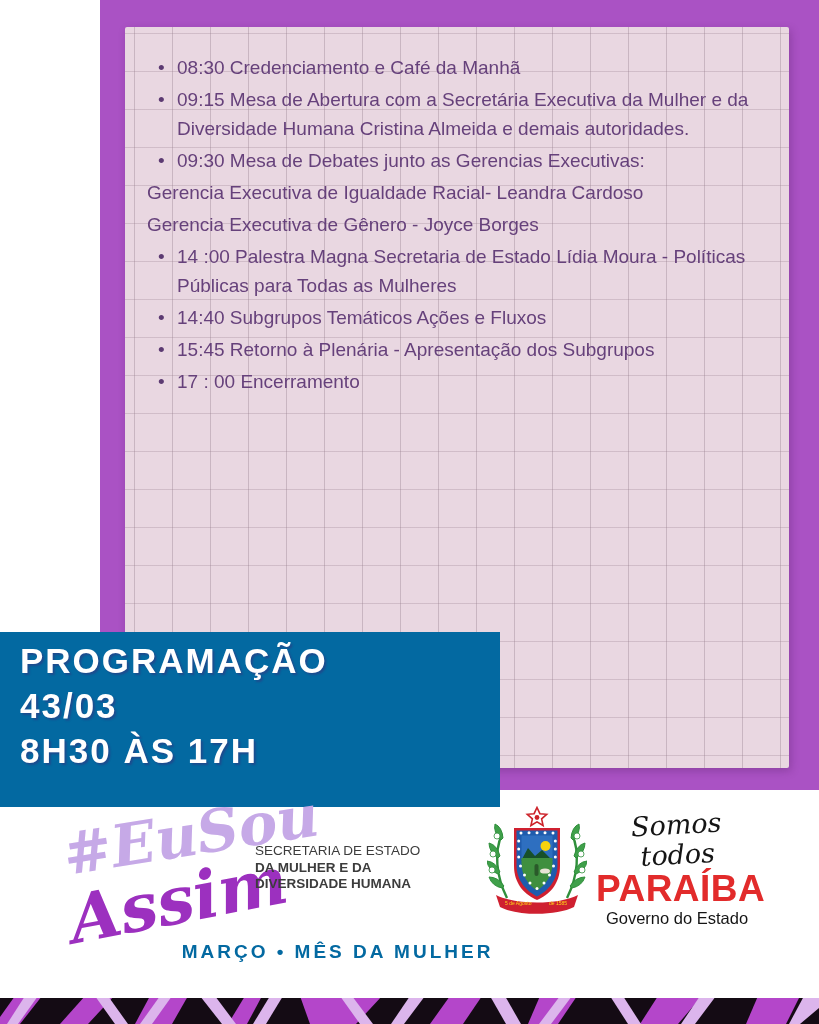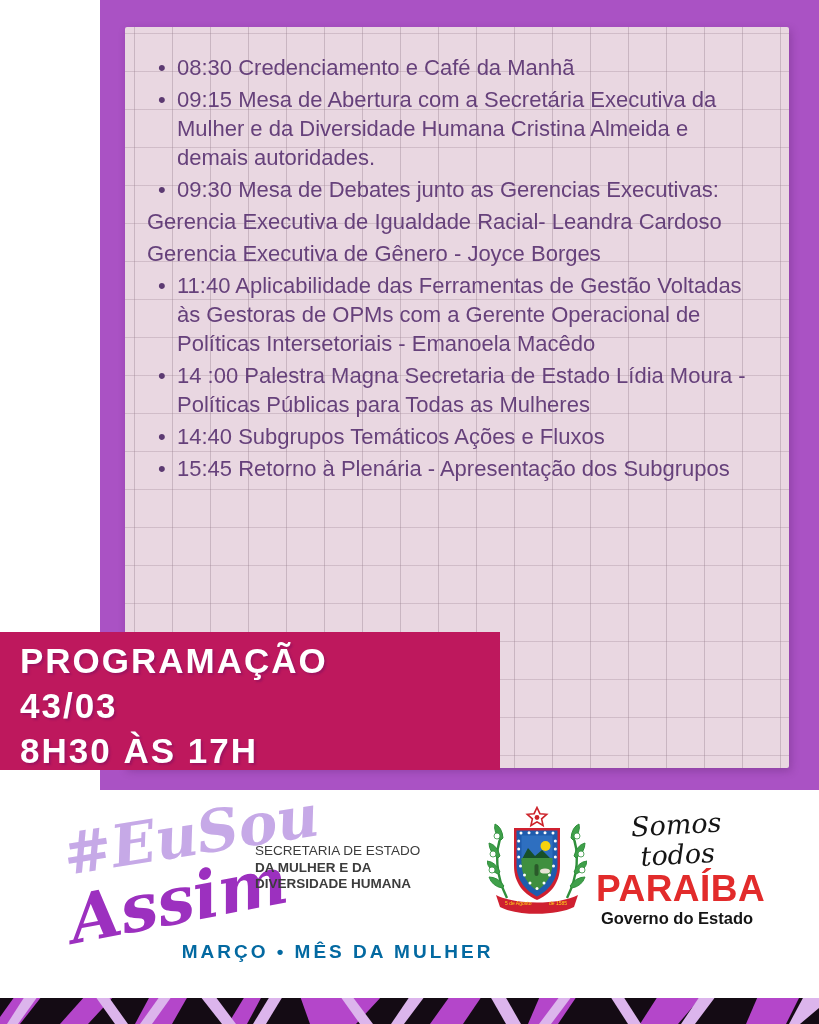--- a/index.html
+++ b/index.html
@@ -12,27 +12,27 @@
   
   .paper{position:absolute;left:125px;top:27px;width:664px;height:741px;
          background-color:#e9d7e1;
          background-image:
            linear-gradient(to right, rgba(150,128,143,.38) 1px, transparent 1px),
            linear-gradient(to bottom, rgba(150,128,143,.30) 1px, transparent 1px);
          background-size:38px 38px;background-position:9px 6px;
          box-shadow:2px 3px 9px rgba(70,20,80,.28);border-radius:2px;}
 
   .schedule{position:absolute;left:22px;top:26px;width:616px;
-            color:#66417b;font-size:22px;line-height:29px;}
+            color:#66417b;font-size:19px;line-height:29px;}
   .item{margin-bottom:3px;}
   .item.b{position:relative;padding-left:30px;}
   .item.b::before{content:"•";position:absolute;left:11px;top:0;color:#5c3a72;}
 
   
-  .banner{position:absolute;left:0;top:632px;width:500px;height:138px;background:#be185d;
+  .banner{position:absolute;left:0;top:632px;width:500px;height:175px;background:#0369a1;
           color:#ffffff;padding:6px 0 0 20px;box-sizing:border-box;}
   .banner div{font-weight:800;font-size:35px;line-height:45px;letter-spacing:2px;
               text-shadow:2px 2px 2px rgba(90,10,100,.30);}
 
   
   .campaign-logo{position:absolute;left:40px;top:795px;width:250px;height:190px;}
   .eusou{position:absolute;left:22px;top:6px;font-family:"DejaVu Serif",serif;font-style:italic;
          font-weight:bold;font-size:58px;color:#c6a9e7;transform:rotate(-9deg);white-space:nowrap;}
   .assim{position:absolute;left:28px;top:66px;font-family:"DejaVu Serif",serif;font-style:italic;
          font-weight:bold;font-size:66px;color:#9c30bf;transform:rotate(-11deg);white-space:nowrap;}
@@ -41,45 +41,45 @@
                color:#3c3c3c;font-size:13.5px;line-height:16.5px;}
   .secretariat .l1{font-weight:400;}
   .secretariat .l2,.secretariat .l3{font-weight:700;}
 
   .coat{position:absolute;left:487px;top:806px;width:100px;height:108px;}
 
   .gov-logo{position:absolute;left:596px;top:810px;width:162px;text-align:center;}
   .somos{font-family:"DejaVu Serif",serif;font-style:italic;font-size:27px;color:#151515;
          transform:rotate(-3deg);line-height:30px;}
   .paraiba{font-weight:800;font-size:37px;line-height:38px;color:#e22b2b;letter-spacing:.5px;}
-  .governo{font-weight:700;font-size:16.5px;line-height:20px;color:#151515;}
+  .governo{font-weight:400;font-size:16.5px;line-height:20px;color:#151515;}
 
   .tagline{position:absolute;left:0;top:941px;width:675px;text-align:center;
            color:#0369a1;font-weight:700;font-size:19px;letter-spacing:3px;}
 
   .pattern{position:absolute;left:0;top:998px;width:819px;height:26px;display:block;}
 </style>
 </head>
 <body>
 
 <div class="poster">
 
   <div class="purple-bg"></div>
 
   <div class="paper">
     <div class="schedule">
       <div class="item b">08:30 Credenciamento e Café da Manhã</div>
       <div class="item b">09:15 Mesa de Abertura com a Secretária Executiva da Mulher e da Diversidade Humana Cristina Almeida e demais autoridades.</div>
       <div class="item b">09:30 Mesa de Debates junto as Gerencias Executivas:</div>
       <div class="item">Gerencia Executiva de Igualdade Racial- Leandra Cardoso</div>
       <div class="item">Gerencia Executiva de Gênero - Joyce Borges</div>
-      <div class="item b">11:40 Aplicabilidade das Ferramentas de Gestão Voltadas às Gestoras de OPMs com a Gerente Operacional de Políticas Intersetoriais - Emanoela Macêdo</div>
       <div class="item b">14 :00  Palestra Magna Secretaria de Estado Lídia Moura - Políticas Públicas para Todas as Mulheres</div>
       <div class="item b">14:40  Subgrupos Temáticos Ações e Fluxos</div>
       <div class="item b">15:45  Retorno à Plenária - Apresentação dos Subgrupos</div>
+      <div class="item b">17 : 00  Encerramento</div>
     </div>
   </div>
 
   <div class="banner">
     <div>PROGRAMAÇÃO</div>
     <div>43/03</div>
     <div>8H30 ÀS 17H</div>
   </div>
 
   <div class="campaign-logo">

